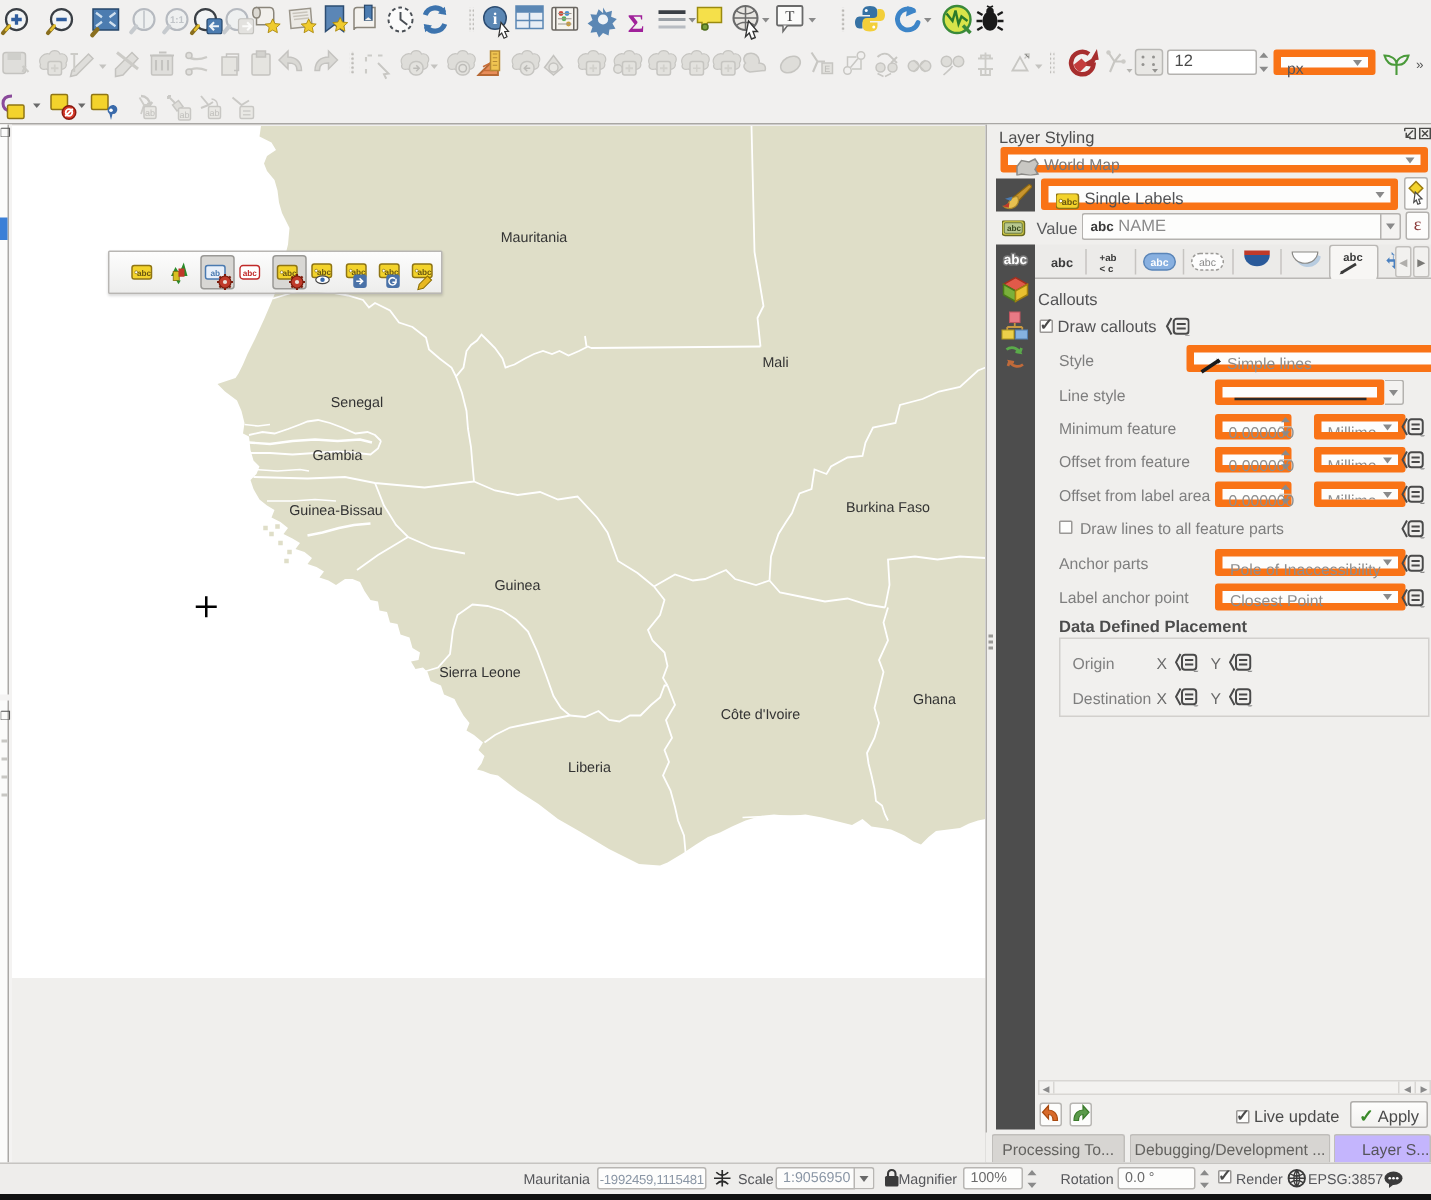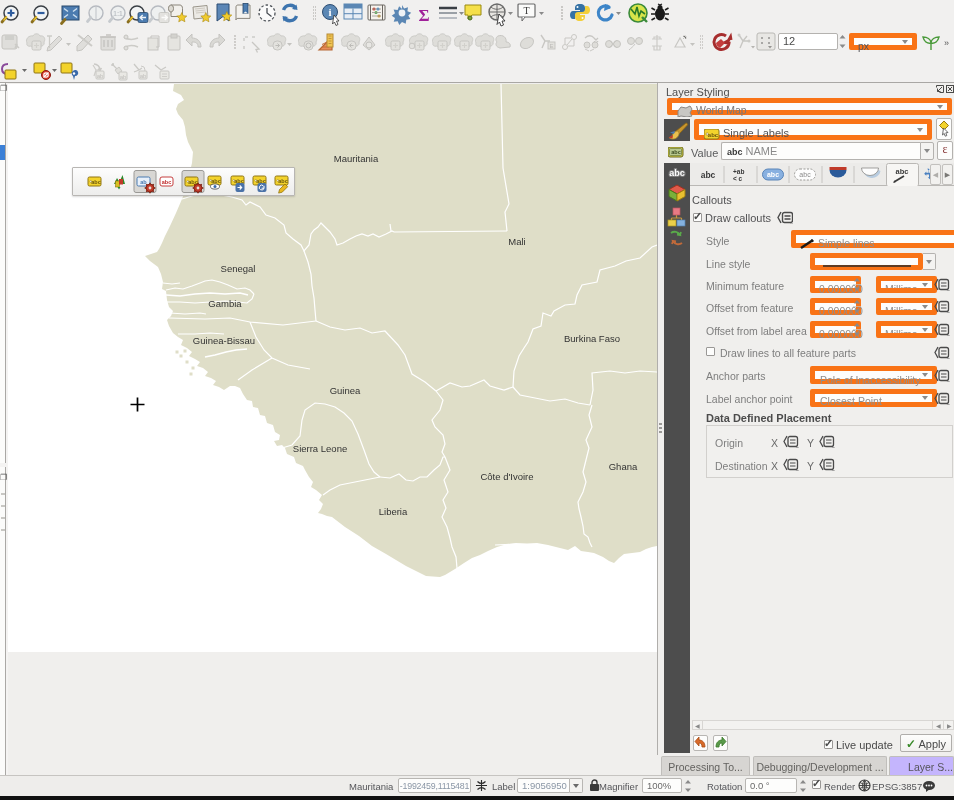--- a/index.html
+++ b/index.html
@@ -798,21 +798,21 @@
   <div class="abs" style="left:96px;top:1px;width:134px;height:19px;background:#d7d5d2;border:1px solid #c0bebb;border-bottom:none;border-radius:2px 2px 0 0;font-size:10.5px;color:#63625f;text-align:center;padding-top:3.5px;white-space:nowrap;overflow:hidden">Debugging/Development ...</div>
   <div class="abs" style="left:232px;top:1px;width:65px;height:19px;background:#c4b5fd;border:1px solid #c0bebb;border-bottom:none;border-radius:2px 2px 0 0;font-size:10.5px;color:#55545a;text-align:right;padding-top:3.5px">Layer S...</div>
 </div>
 
 <div class="abs" style="left:0;top:775px;width:954px;height:21px;background:#eeedeb;border-top:1px solid #c6c4c1;font-size:9.5px;color:#55565a">
   <div class="abs" style="left:349px;top:5px">Mauritania</div>
   <div class="abs" style="left:398px;top:2px;width:73px;height:15px;background:#fdfdfc;border:1px solid #b8b6b3;border-radius:2px;font-size:8.8px;color:#8a96a5;text-align:center;padding-top:2px;letter-spacing:-0.2px">-1992459,1115481</div>
   <svg class="abs" style="left:475px;top:3px" width="13" height="13">
       <path d="M6.5 1 v11 M1 6.5 h11 M2.5 2.5 c2.5 2.5 5.5 2.5 8 0 M2.5 10.5 c2.5 -2.5 5.5 -2.5 8 0" fill="none" stroke="#2a2a2a" stroke-width="1.1"></path>
     </svg>
-  <div class="abs" style="left:492px;top:5px">Label</div>
+  <div class="abs" style="left:492px;top:5px">Scale</div>
   <div class="abs" style="left:517px;top:2px;width:53px;height:15px;background:#fdfdfc;border:1px solid #b8b6b3;border-radius:2px 0 0 2px;font-size:9.5px;color:#8a96a5;padding:1px 0 0 4px">1:9056950</div>
   <div class="abs" style="left:570px;top:2px;width:13px;height:15px;background:#f4f3f1;border:1px solid #b8b6b3;border-left:none;border-radius:0 2px 2px 0">
       <span class="carrow" style="right:3px;border-top-color:#6a6a6a"></span>
     </div>
   <svg class="abs" style="left:589px;top:3px" width="11" height="13">
       <rect x="1" y="5" width="9" height="7" rx="1" fill="#3a3a3a"></rect>
       <path d="M3 5 v-1.5 a2.5 2.5 0 0 1 5 0 V5" fill="none" stroke="#3a3a3a" stroke-width="1.4"></path>
     </svg>
   <div class="abs" style="left:599px;top:5px">Magnifier</div>
   <div class="abs" style="left:642px;top:2px;width:40px;height:15px;background:#fdfdfc;border:1px solid #b8b6b3;border-radius:2px;font-size:9.5px;color:#6a6a6a;padding:1px 0 0 4px">100%</div>

